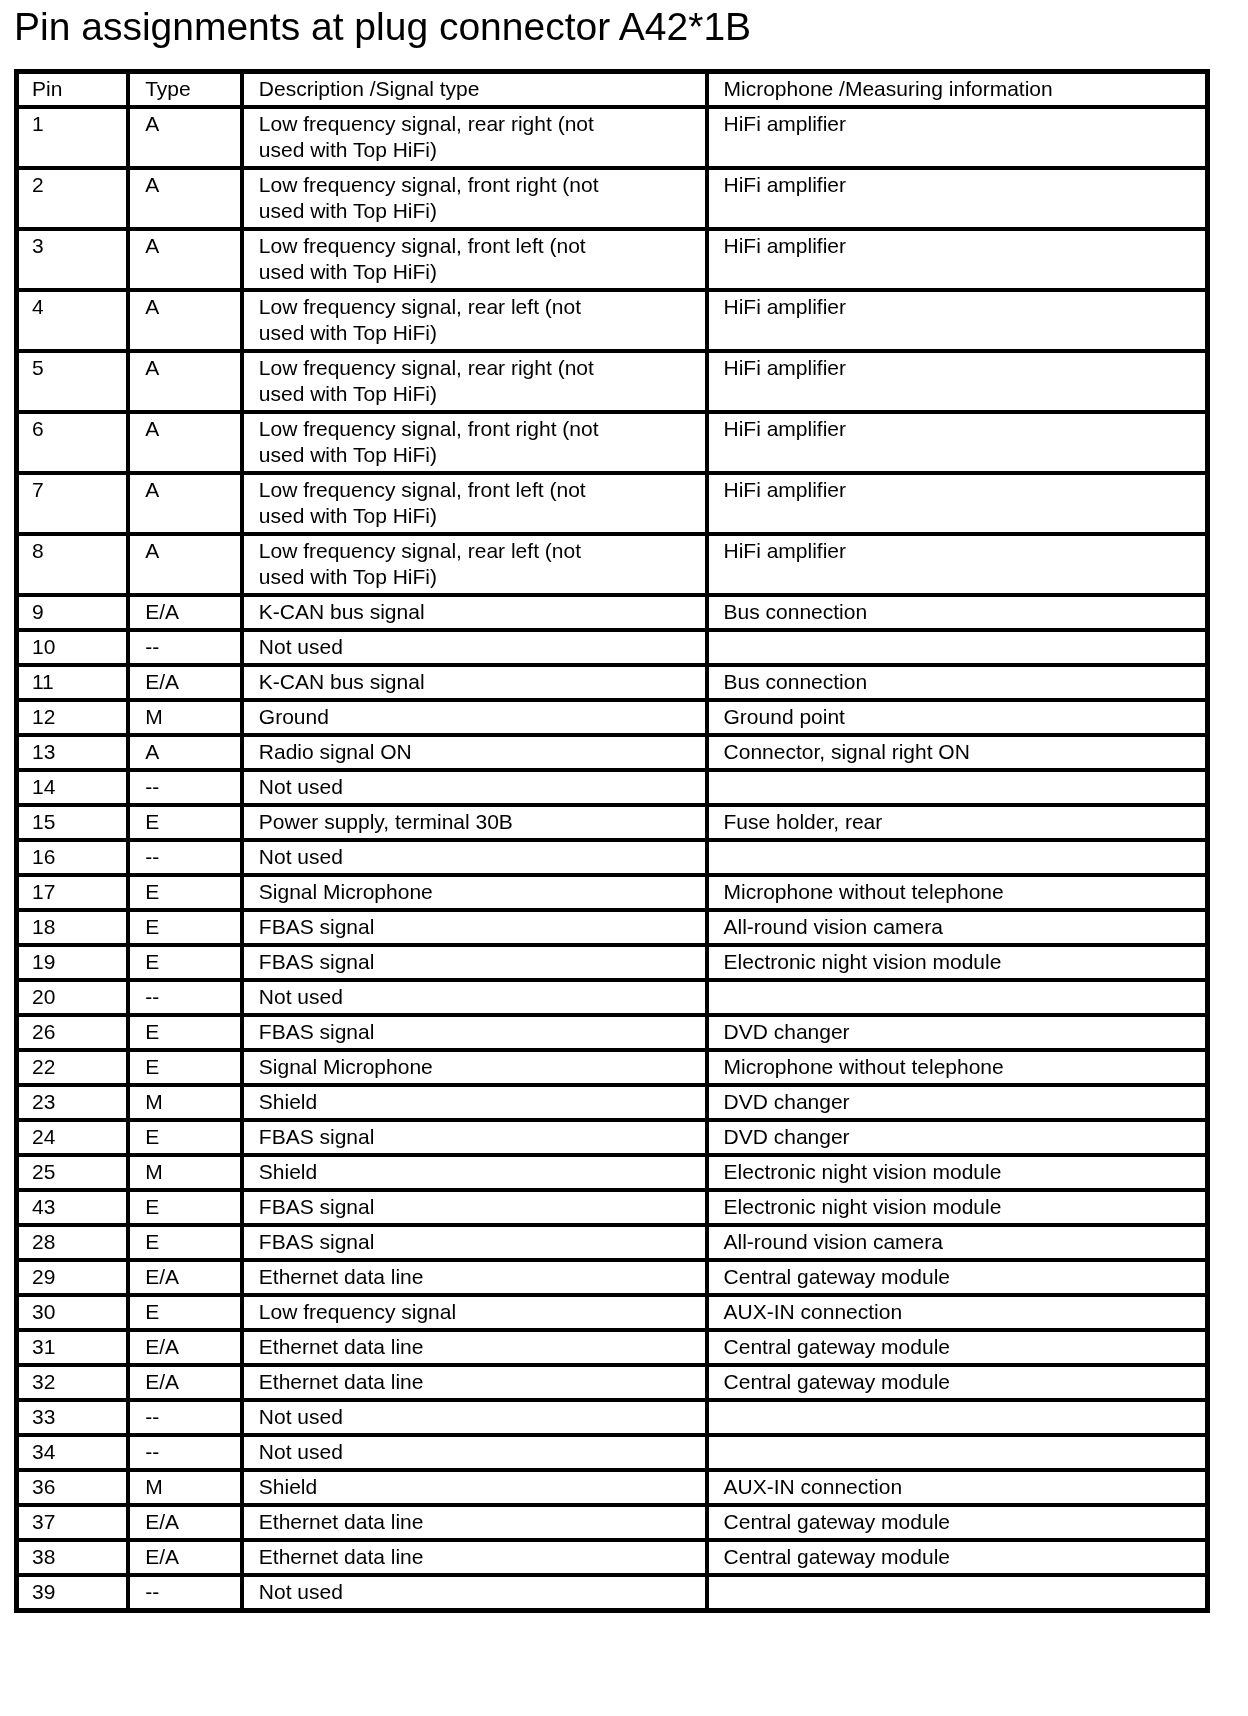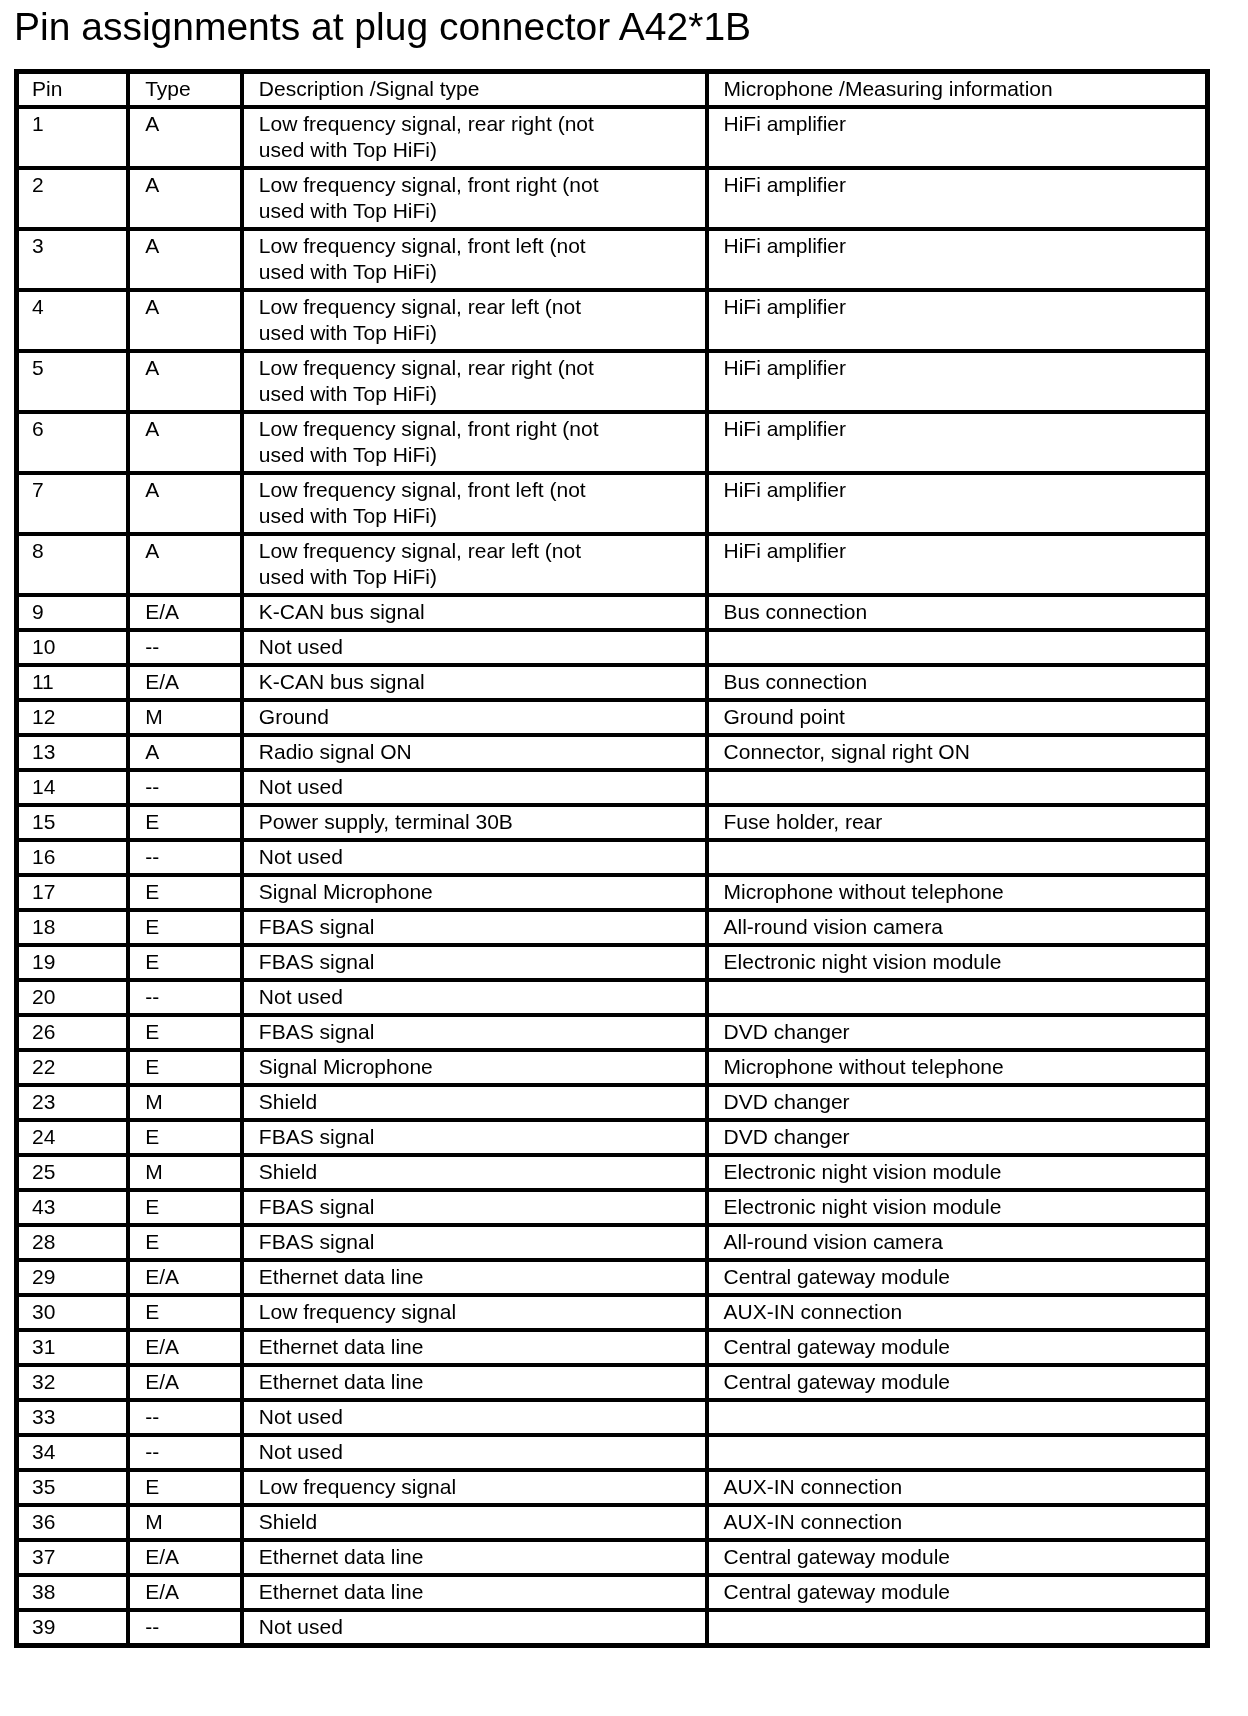--- a/index.html
+++ b/index.html
@@ -279,26 +279,20 @@
           <td class="col-description">Not used</td>
           <td class="col-connection"></td>
         </tr>
         <tr>
           <td class="col-pin">34</td>
           <td class="col-type">--</td>
           <td class="col-description">Not used</td>
           <td class="col-connection"></td>
         </tr>
         <tr>
-          <td class="col-pin">35</td>
-          <td class="col-type">E</td>
-          <td class="col-description">Low frequency signal</td>
-          <td class="col-connection">AUX-IN connection</td>
-        </tr>
-        <tr>
           <td class="col-pin">36</td>
           <td class="col-type">M</td>
           <td class="col-description">Shield</td>
           <td class="col-connection">AUX-IN connection</td>
         </tr>
         <tr>
           <td class="col-pin">37</td>
           <td class="col-type">E/A</td>
           <td class="col-description">Ethernet data line</td>
           <td class="col-connection">Central gateway module</td>

